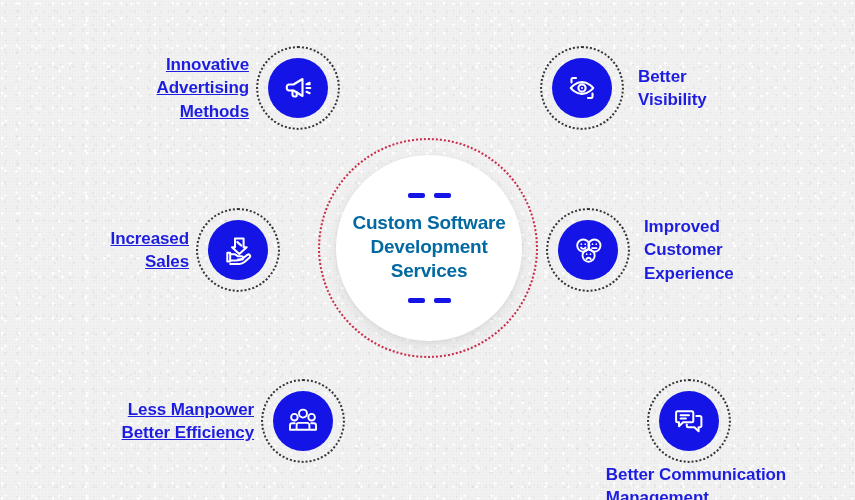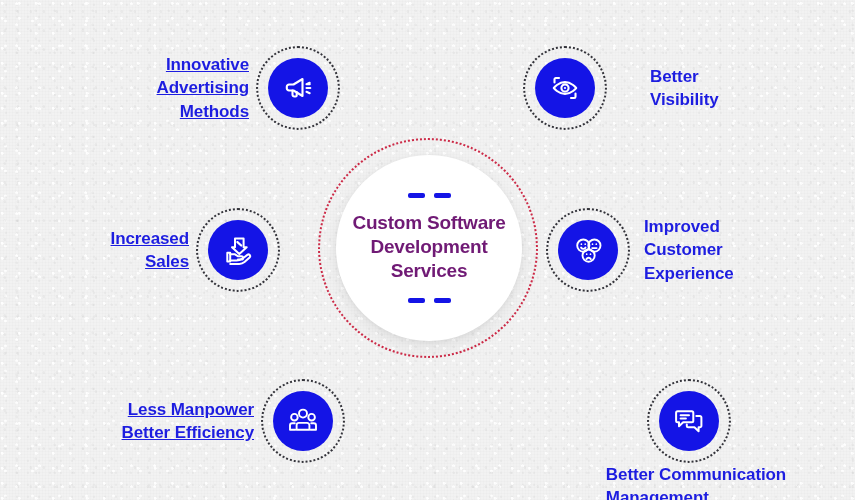--- a/index.html
+++ b/index.html
@@ -76,21 +76,21 @@
     display: block;
     width: 17px;
     height: 5px;
     border-radius: 2px;
     background: #1414e6;
   }
   .dash-pair.top { margin-bottom: 13px; }
   .dash-pair.bottom { margin-top: 15px; }
 
   .center-title {
-    color: #701a75;
+    color: #0369a1;
     font-size: 19px;
     font-weight: bold;
     line-height: 1.28;
     text-align: center;
     letter-spacing: -0.2px;
     white-space: pre-line;
     margin: 0;
   }
 
   
@@ -132,21 +132,21 @@
     line-height: 1.37;
     letter-spacing: -0.1px;
     white-space: pre-line;
     margin: 0;
   }
   .node.left .node-label  { text-align: right; margin-right: 7px; text-decoration: underline; }
   .node.right .node-label { text-align: left;  margin-left: 14px; }
 
   
   #node-innovative-advertising { left: 30px;  top: 46px;  width: 310px; }
-  #node-better-visibility      { left: 523px; top: 46px;  width: 310px; gap: 29px; }
+  #node-better-visibility      { left: 540px; top: 46px;  width: 310px; }
   #node-increased-sales        { left: 0px;   top: 208px; width: 280px; }
   #node-improved-customer      { left: 546px; top: 208px; width: 280px; }
   #node-less-manpower          { left: 30px;  top: 379px; width: 315px; }
   #node-better-communication   { left: 523px; top: 379px; width: 332px; flex-direction: column; }
 </style>
 </head>
 <body>
 
 <div id="infographic">
 

